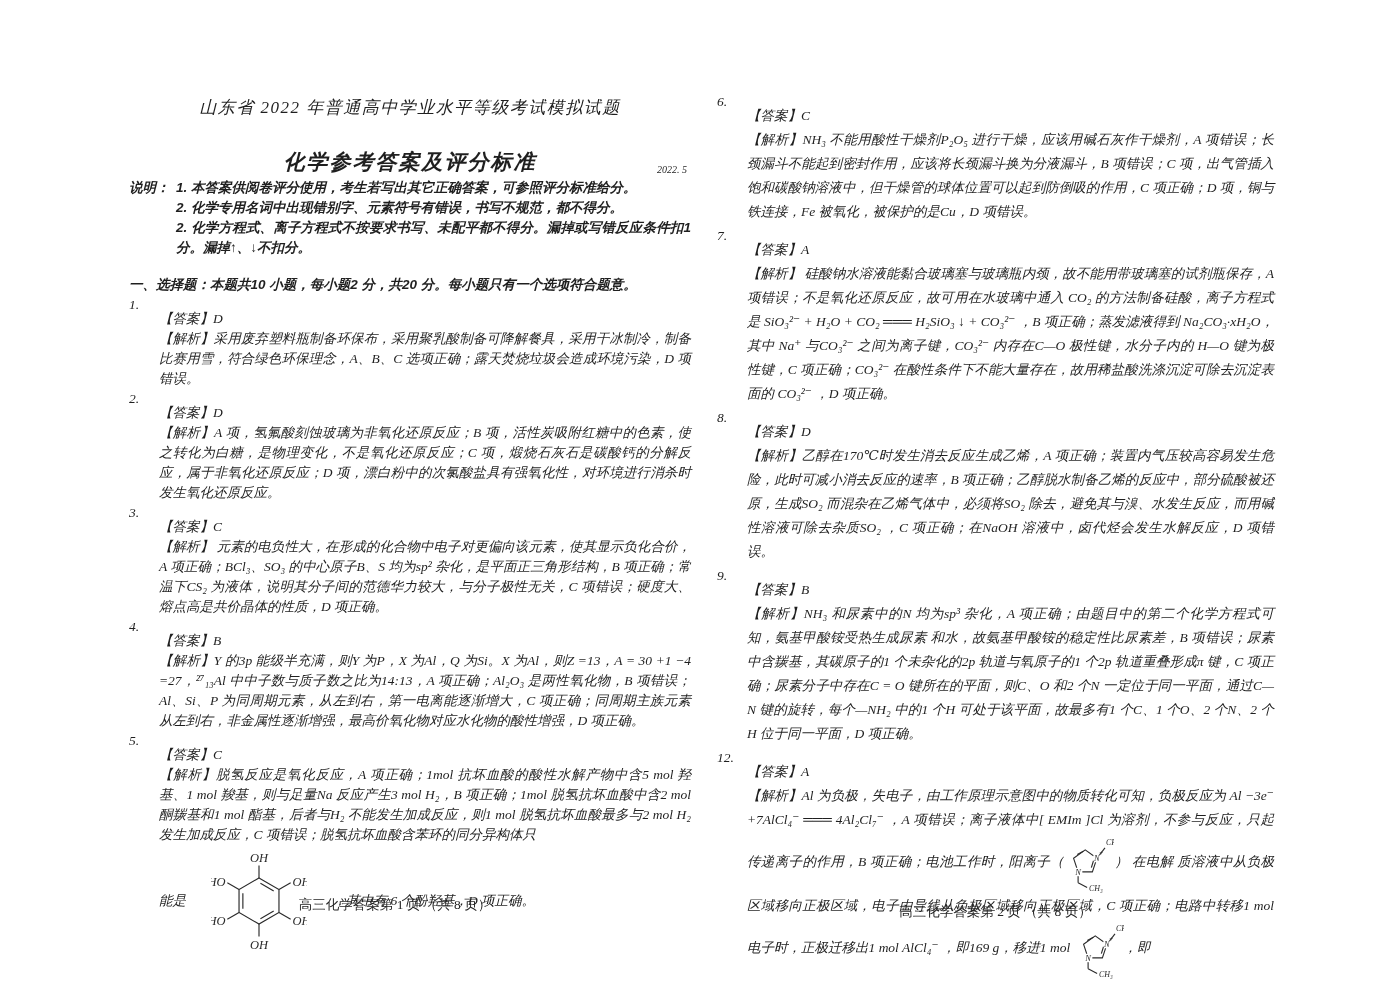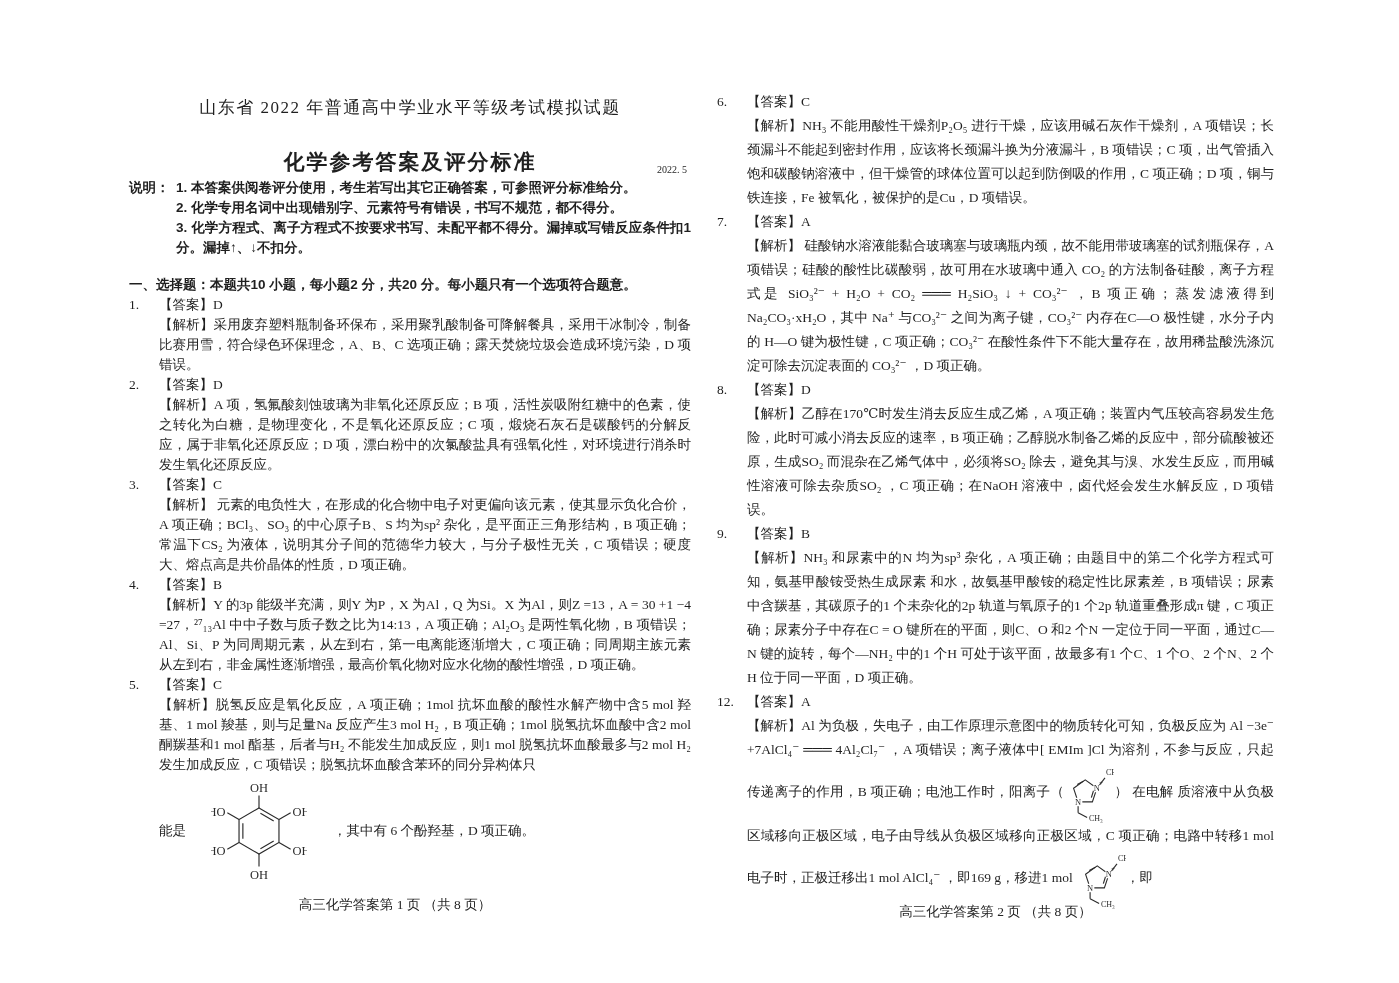--- a/index.html
+++ b/index.html
@@ -1,21 +1,21 @@
 <!DOCTYPE html>
 <html><head>
 <meta charset="utf-8">
 <style>
   html,body{margin:0;padding:0;}
   body{
     width:1399px;height:983px;position:relative;background:#ffffff;
     font-family:"Liberation Serif","DejaVu Serif",serif;
     color:#1f1f1f;overflow:hidden;
   }
-  .col{position:absolute;}
+  .col{position:absolute;font-style:italic;}
   .col-left{left:129px;top:96px;width:562px;}
   .col-right{left:717px;top:90px;width:557px;}
 
   .title{text-align:center;font-size:17px;letter-spacing:1.5px;line-height:24px;}
   .subtitle-row{position:relative;text-align:center;margin-top:28px;height:30px;}
   .subtitle{
     font-size:21px;font-weight:bold;letter-spacing:2px;
     font-family:"Liberation Sans","DejaVu Sans",sans-serif;
   }
   .date{position:absolute;right:4px;bottom:3px;font-size:10px;}
@@ -30,21 +30,21 @@
 
   .section{
     font-weight:bold;font-family:"Liberation Sans","DejaVu Sans",sans-serif;
     font-size:13.5px;line-height:21px;margin-top:16px;
   }
 
   .question{display:flex;font-size:13.5px;}
   .col-left .question{line-height:20px;}
   .col-right .question{line-height:24px;}
   .qnum{flex:none;width:30px;}
-  .qbody{flex:1;min-width:0;}
+  .qbody{flex:1;min-width:0;margin-top:14px;}
   .analysis{text-align:justify;}
 
   .q5-tail{display:flex;align-items:center;margin-left:30px;font-size:13.5px;margin-top:2px;}
   .q5-tail .pre{margin-right:25px;}
   .q5-tail .post{margin-left:26px;}
 
   .struct{display:inline-block;vertical-align:middle;}
   .struct line,.struct polygon,.struct polyline{stroke:#2a2a2a;stroke-width:1.2;fill:none;}
   .struct text{fill:#2a2a2a;font-family:"Liberation Serif","DejaVu Serif",serif;}
 
@@ -61,21 +61,21 @@
 
   <div class="subtitle-row">
     <span class="subtitle">化学参考答案及评分标准</span>
     <span class="date">2022. 5</span>
   </div>
 
   <div class="notes">
     <span class="notes-label">说明：</span>
     <p class="note">1.  本答案供阅卷评分使用，考生若写出其它正确答案，可参照评分标准给分。</p>
     <p class="note">2.  化学专用名词中出现错别字、元素符号有错误，书写不规范，都不得分。</p>
-    <p class="note">3.  化学方程式、离子方程式不按要求书写、未配平都不得分。漏掉或写错反应条件扣1 分。漏掉↑、↓不扣分。</p>
+    <p class="note">2.  化学方程式、离子方程式不按要求书写、未配平都不得分。漏掉或写错反应条件扣1 分。漏掉↑、↓不扣分。</p>
   </div>
 
   <div class="section">一、选择题：本题共10 小题，每小题2 分，共20 分。每小题只有一个选项符合题意。</div>
 
   <div class="question">
     <span class="qnum">1.</span>
     <div class="qbody">
       <div class="answer">【答案】D</div>
       <div class="analysis">【解析】采用废弃塑料瓶制备环保布，采用聚乳酸制备可降解餐具，采用干冰制冷，制备比赛用雪，符合绿色环保理念，A、B、C 选项正确；露天焚烧垃圾会造成环境污染，D 项错误。</div>
     </div>
@@ -145,21 +145,21 @@
     <div class="qbody">
       <div class="answer">【答案】C</div>
       <div class="analysis">【解析】NH₃ 不能用酸性干燥剂P₂O₅ 进行干燥，应该用碱石灰作干燥剂，A 项错误；长颈漏斗不能起到密封作用，应该将长颈漏斗换为分液漏斗，B 项错误；C 项，出气管插入饱和碳酸钠溶液中，但干燥管的球体位置可以起到防倒吸的作用，C 项正确；D 项，铜与铁连接，Fe 被氧化，被保护的是Cu，D 项错误。</div>
     </div>
   </div>
 
   <div class="question">
     <span class="qnum">7.</span>
     <div class="qbody">
       <div class="answer">【答案】A</div>
-      <div class="analysis">【解析】 硅酸钠水溶液能黏合玻璃塞与玻璃瓶内颈，故不能用带玻璃塞的试剂瓶保存，A 项错误；硅酸的酸性比碳酸弱，故可用在水玻璃中通入 CO₂ 的方法制备硅酸，离子方程式是 SiO₃²⁻ + H₂O + CO₂ ═══ H₂SiO₃ ↓ + CO₃²⁻ ，B 项正确；蒸发滤液得到 Na₂CO₃·xH₂O，其中 Na⁺ 与CO₃²⁻ 之间为离子键，CO₃²⁻ 内存在C—O 极性键，水分子内的 H—O 键为极性键，C 项正确；CO₃²⁻ 在酸性条件下不能大量存在，故用稀盐酸洗涤沉淀可除去沉淀表面的 CO₃²⁻ ，D 项正确。</div>
+      <div class="analysis">【解析】 硅酸钠水溶液能黏合玻璃塞与玻璃瓶内颈，故不能用带玻璃塞的试剂瓶保存，A 项错误；不是氧化还原反应，故可用在水玻璃中通入 CO₂ 的方法制备硅酸，离子方程式是 SiO₃²⁻ + H₂O + CO₂ ═══ H₂SiO₃ ↓ + CO₃²⁻ ，B 项正确；蒸发滤液得到 Na₂CO₃·xH₂O，其中 Na⁺ 与CO₃²⁻ 之间为离子键，CO₃²⁻ 内存在C—O 极性键，水分子内的 H—O 键为极性键，C 项正确；CO₃²⁻ 在酸性条件下不能大量存在，故用稀盐酸洗涤沉淀可除去沉淀表面的 CO₃²⁻ ，D 项正确。</div>
     </div>
   </div>
 
   <div class="question">
     <span class="qnum">8.</span>
     <div class="qbody">
       <div class="answer">【答案】D</div>
       <div class="analysis">【解析】乙醇在170℃时发生消去反应生成乙烯，A 项正确；装置内气压较高容易发生危险，此时可减小消去反应的速率，B 项正确；乙醇脱水制备乙烯的反应中，部分硫酸被还原，生成SO₂ 而混杂在乙烯气体中，必须将SO₂ 除去，避免其与溴、水发生反应，而用碱性溶液可除去杂质SO₂ ，C 项正确；在NaOH 溶液中，卤代烃会发生水解反应，D 项错误。</div>
     </div>
   </div>

